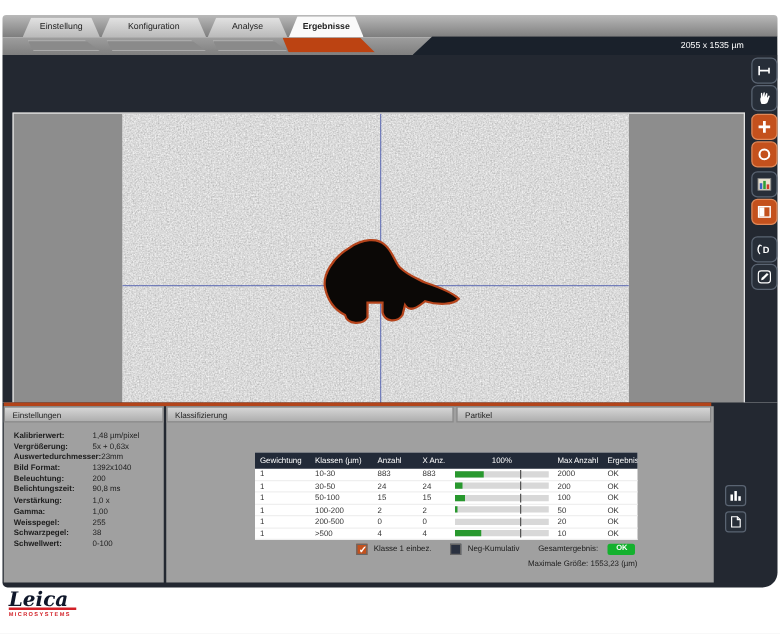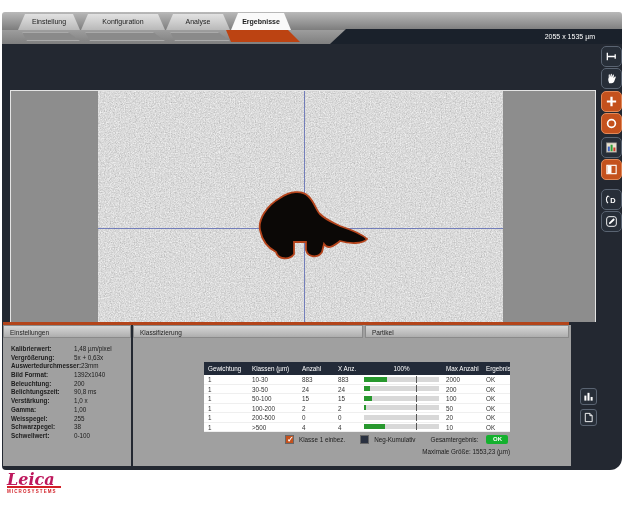--- a/index.html
+++ b/index.html
@@ -85,21 +85,21 @@
               text-align:center; margin-left:3px; }
   .maxsize { position:absolute; right:61px; top:123px; font-size:6.3px; color:#1c1c1c; }
 
   .mini-btn { position:absolute; left:578px; width:17px; height:17px; border-radius:3px;
               background:#272e38; border:1px solid #5a6472; display:flex; align-items:center;
               justify-content:center; padding:0; cursor:pointer; }
 
   
   .logo { position:absolute; left:7px; top:471px; width:70px; }
   .logo-script { font-family:"DejaVu Serif", serif; font-style:italic; font-weight:bold;
-                 font-size:16px; color:#be185d; line-height:17px; }
+                 font-size:16px; color:#0f172a; line-height:17px; }
   .logo-rule { width:54px; height:1.5px; background:#d21f26; margin-top:-2px; }
   .logo-sub { font-size:4.5px; letter-spacing:1.1px; color:#d21f26; font-weight:bold; margin-top:1.5px; }
 </style>
 </head>
 <body>
 
 <div class="tabbar">
   <div class="tab" style="left:16px;width:62px;">Einstellung</div>
   <div class="tab" style="left:79px;width:84px;">Konfiguration</div>
   <div class="tab" style="left:164px;width:64px;">Analyse</div>

